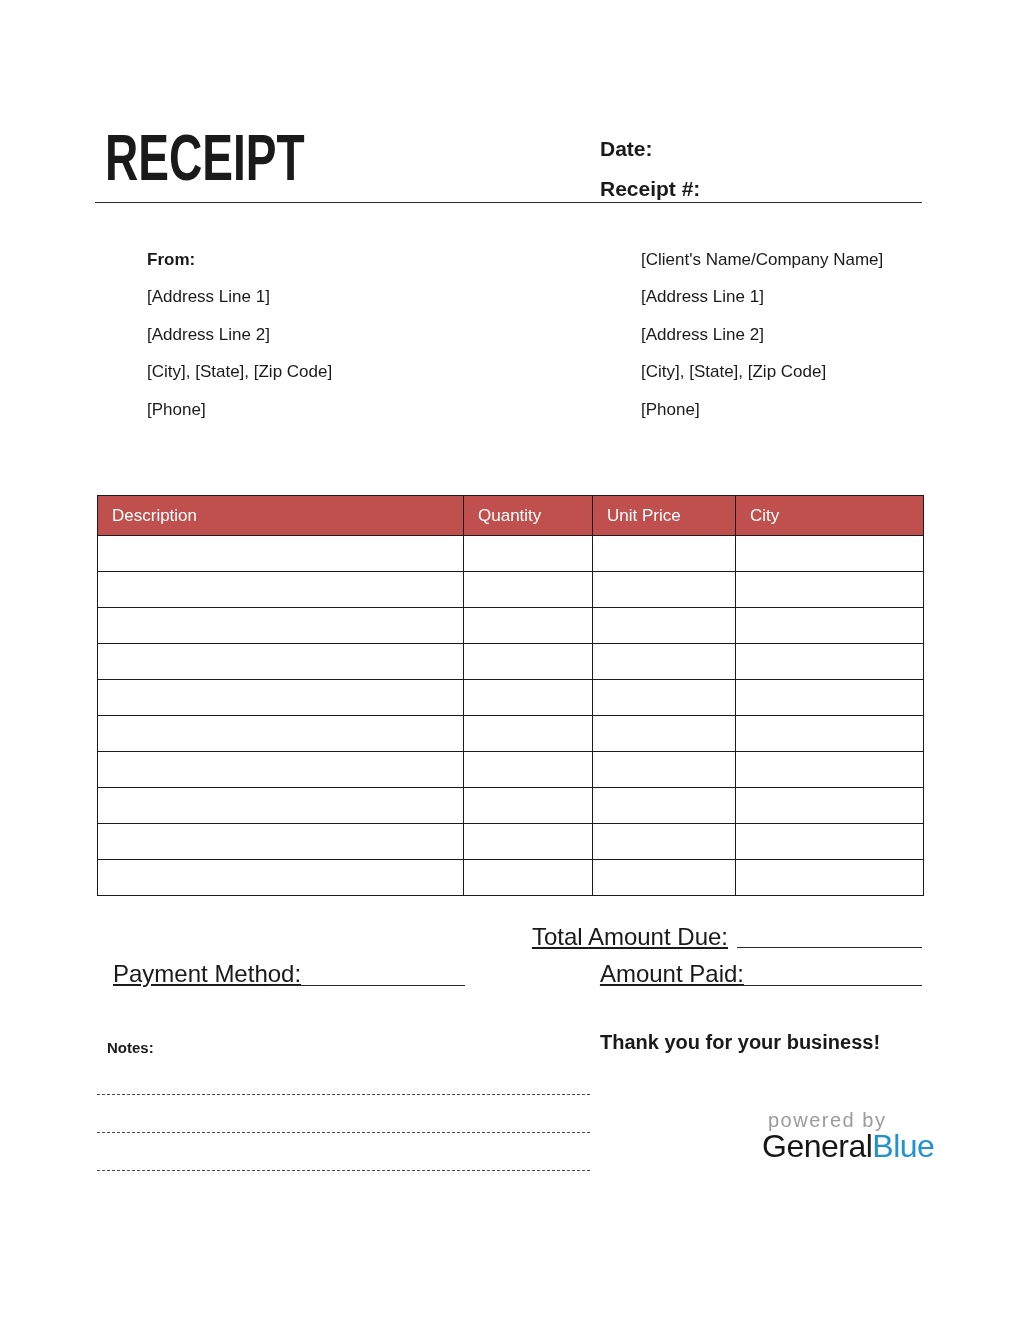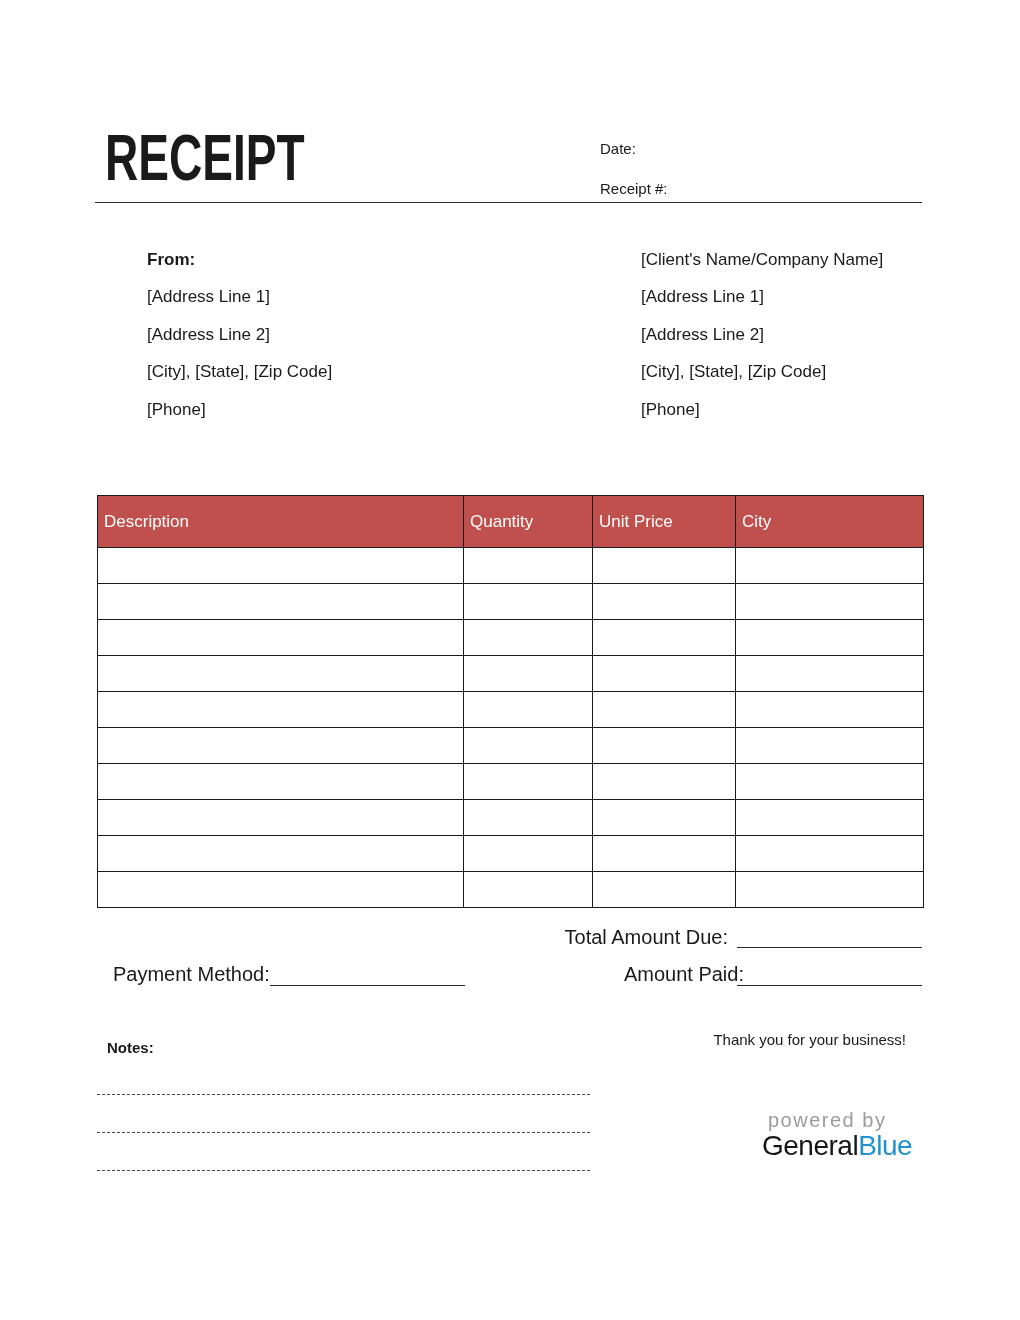--- a/index.html
+++ b/index.html
@@ -20,52 +20,52 @@
   }
   .page{position:absolute;inset:0;background:#fff;border-radius:18px;}
 
   
   .title{
     position:absolute;left:105px;top:126px;
     font-size:64px;font-weight:bold;line-height:64px;
     transform:scaleX(0.72);transform-origin:left top;
     letter-spacing:0px;white-space:nowrap;
   }
-  .meta-label{position:absolute;left:600px;font-size:15px;line-height:20px;}
+  .meta-label{position:absolute;left:600px;font-size:21px;line-height:20px;font-weight:bold;}
   .meta-date{top:139px;}
   .meta-receipt{top:179px;}
   .header-rule{position:absolute;left:95px;top:202px;width:827px;height:1px;background:#2a2a2a;}
 
   
   .party{position:absolute;top:241px;width:420px;font-size:17px;}
   .party p{line-height:37.4px;white-space:nowrap;margin-left:40px;}
   .party .party-label{font-weight:bold;}
   .party-from{left:107px;}
   .party-soldto{left:601px;}
 
   
   table.items{
     position:absolute;left:97px;top:495px;width:826px;
     border-collapse:collapse;table-layout:fixed;
     font-size:17px;
   }
   table.items th{
     background:var(--table-header-bg);
     color:#ffffff;font-weight:normal;text-align:left;
-    height:52px;padding:0 0 0 6px;
+    height:40px;padding:0 0 0 14px;
     border:1px solid var(--border);
   }
   table.items td{
     height:36px;padding:0 0 0 12px;
     border:1px solid var(--border);
     background:#ffffff;
   }
 
   
-  .sum-label{position:absolute;font-size:20px;line-height:22px;white-space:nowrap;}
+  .sum-label{position:absolute;font-size:24px;line-height:22px;white-space:nowrap;text-decoration:underline;}
   .lbl-total-due{left:420px;top:926px;width:308px;text-align:right;}
   .lbl-payment{left:113px;top:963px;}
   .lbl-amount-paid{left:436px;top:963px;width:308px;text-align:right;}
   .fill-line{position:absolute;height:20px;border-bottom:1px solid #2a2a2a;font-size:16px;}
   .line-total-due{left:737px;top:928px;width:185px;}
   .line-payment{left:270px;top:966px;width:195px;}
   .line-amount-paid{left:737px;top:966px;width:185px;}
 
   
   .notes-label{position:absolute;left:107px;top:1039px;font-size:15px;font-weight:bold;text-align:center;}
@@ -75,24 +75,24 @@
   }
   .note-line::after{
     content:"";position:absolute;left:0;right:0;bottom:0;height:1px;
     background:repeating-linear-gradient(90deg,#4a4a4a 0 3px,transparent 3px 5px);
   }
   .note-line-1{top:1075px;}
   .note-line-2{top:1113px;}
   .note-line-3{top:1151px;}
 
   
-  .thanks{position:absolute;left:600px;top:1031px;width:306px;text-align:right;font-size:15px;white-space:nowrap;}
+  .thanks{position:absolute;left:600px;top:1031px;width:306px;text-align:left;font-size:20px;white-space:nowrap;font-weight:bold;}
   .brand{position:absolute;left:762px;top:1110px;width:160px;}
   .powered-by{display:block;color:var(--muted-gray);font-size:20px;letter-spacing:1.5px;padding-left:6px;line-height:20px;}
-  .brand-name{display:block;font-size:28px;line-height:32px;letter-spacing:-0.5px;white-space:nowrap;}
+  .brand-name{display:block;font-size:32px;line-height:32px;letter-spacing:-0.5px;white-space:nowrap;}
   .brand-part1{color:#161616;}
   .brand-part2{color:var(--brand-blue);}
 </style>
 </head>
 <body>
 
 <div class="page">
 
   <div class="title">RECEIPT</div>
 

